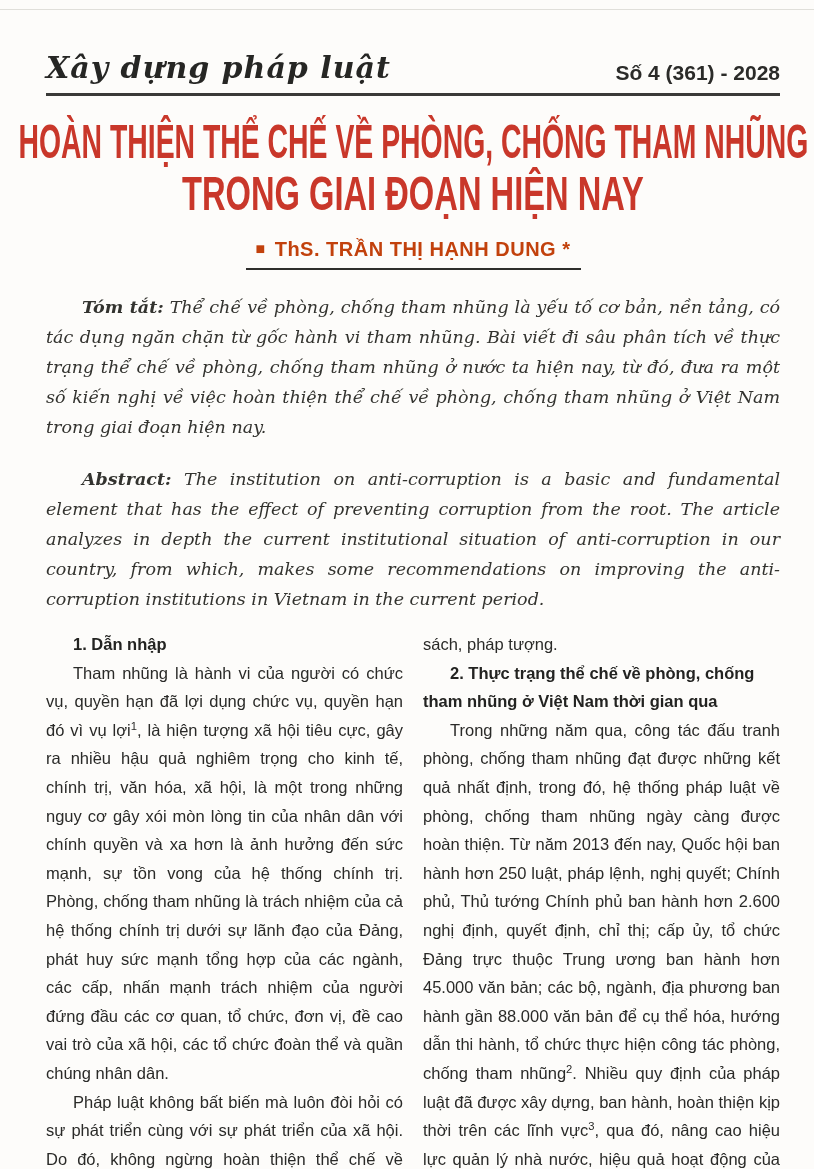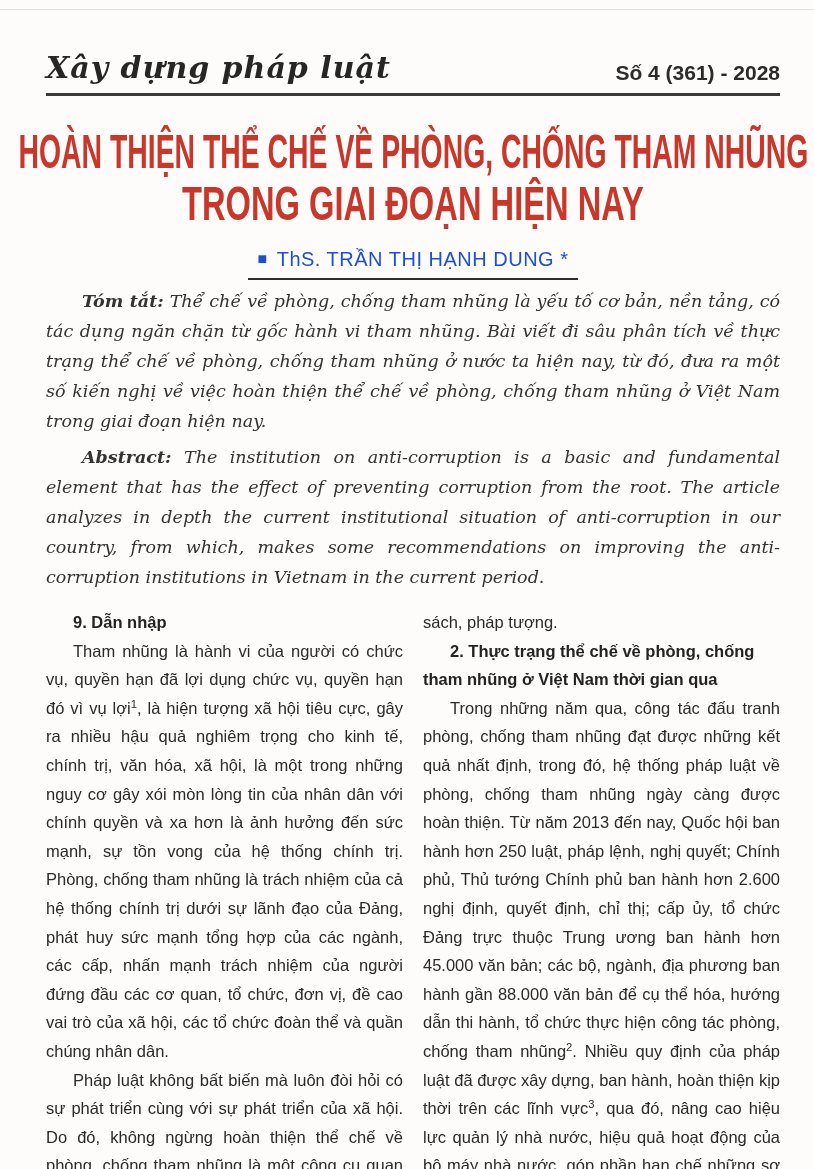--- a/index.html
+++ b/index.html
@@ -42,21 +42,21 @@
     color: #262624;
     letter-spacing: 1px;
   }
   .issue-number {
     font-size: 21px;
     font-weight: bold;
     color: #2b2b29;
   }
 
   
-  .title-block { margin-top: 30px; text-align: right; }
+  .title-block { margin-top: 20px; text-align: right; }
   .title-line {
     display: flex;
     justify-content: center;
     height: 52px;
     align-items: center;
   }
   .title-line > span {
     display: inline-block;
     white-space: nowrap;
     font-weight: bold;
@@ -65,37 +65,37 @@
     letter-spacing: 0px;
   }
   .title-line.l1 > span { transform: scale(0.66, 1.1); }
   .title-line.l2 > span { transform: scale(0.76, 1.1); }
 
   
   .author-row { text-align: center; margin-top: 18px; }
   .author-inner {
     display: inline-block;
     font-size: 20px;
-    font-weight: normal;
-    color: #1d4ed8;
+    font-weight: bold;
+    color: #c2410c;
     letter-spacing: 0.5px;
     padding: 0 10px 7px 10px;
     border-bottom: 2px solid #2e2e2c;
   }
   .square-bullet { font-size: 16px; margin-right: 9px; position: relative; top: -2px; }
 
   
   .abstract {
     font-family: "DejaVu Serif", serif;
     font-style: italic;
     font-size: 17.5px;
     line-height: 30px;
     text-align: justify;
     color: #33332f;
-    margin-top: 6px;
+    margin-top: 22px;
     text-indent: 36px;
   }
   .abstract .lead { font-weight: bold; }
 
   
   .columns {
     display: flex;
     gap: 20px;
     margin-top: 16px;
     flex: 1 0 auto;
@@ -141,21 +141,21 @@
   <div class="author-row">
     <span class="author-inner"><span class="square-bullet">■</span><span>ThS. TRẦN THỊ HẠNH DUNG *</span></span>
   </div>
 
   <p class="abstract"><span class="lead">Tóm tắt:</span><span> Thể chế về phòng, chống tham nhũng là yếu tố cơ bản, nền tảng, có tác dụng ngăn chặn từ gốc hành vi tham nhũng. Bài viết đi sâu phân tích về thực trạng thể chế về phòng, chống tham nhũng ở nước ta hiện nay, từ đó, đưa ra một số kiến nghị về việc hoàn thiện thể chế về phòng, chống tham nhũng ở Việt Nam trong giai đoạn hiện nay.</span></p>
 
   <p class="abstract"><span class="lead">Abstract:</span><span> The institution on anti-corruption is a basic and fundamental element that has the effect of preventing corruption from the root. The article analyzes in depth the current institutional situation of anti-corruption in our country, from which, makes some recommendations on improving the anti-corruption institutions in Vietnam in the current period.</span></p>
 
   <div class="columns">
     <div class="col">
-      <p class="body-heading">9. Dẫn nhập</p>
+      <p class="body-heading">1. Dẫn nhập</p>
       <p class="body-par"><span>Tham nhũng là hành vi của người có chức vụ, quyền hạn đã lợi dụng chức vụ, quyền hạn đó vì vụ lợi</span><span class="sup">1</span><span>, là hiện tượng xã hội tiêu cực, gây ra nhiều hậu quả nghiêm trọng cho kinh tế, chính trị, văn hóa, xã hội, là một trong những nguy cơ gây xói mòn lòng tin của nhân dân với chính quyền và xa hơn là ảnh hưởng đến sức mạnh, sự tồn vong của hệ thống chính trị. Phòng, chống tham nhũng là trách nhiệm của cả hệ thống chính trị dưới sự lãnh đạo của Đảng, phát huy sức mạnh tổng hợp của các ngành, các cấp, nhấn mạnh trách nhiệm của người đứng đầu các cơ quan, tổ chức, đơn vị, đề cao vai trò của xã hội, các tổ chức đoàn thể và quần chúng nhân dân.</span></p>
       <p class="body-par">Pháp luật không bất biến mà luôn đòi hỏi có sự phát triển cùng với sự phát triển của xã hội. Do đó, không ngừng hoàn thiện thể chế về phòng, chống tham nhũng là một công cụ quan trọng, là yếu tố cơ bản, nền tảng, có tác dụng ngăn chặn từ gốc các hành vi tham nhũng. Đây được xem là một trong những giải pháp phòng, chống tham nhũng hiệu quả, ngăn chặn nguy cơ nảy sinh tham nhũng ngay từ khi xây dựng chính</p>
     </div>
 
     <div class="col">
       <p class="body-par no-indent">sách, pháp tượng.</p>
       <p class="body-heading">2. Thực trạng thể chế về phòng, chống tham nhũng ở Việt Nam thời gian qua</p>
       <p class="body-par"><span>Trong những năm qua, công tác đấu tranh phòng, chống tham nhũng đạt được những kết quả nhất định, trong đó, hệ thống pháp luật về phòng, chống tham nhũng ngày càng được hoàn thiện. Từ năm 2013 đến nay, Quốc hội ban hành hơn 250 luật, pháp lệnh, nghị quyết; Chính phủ, Thủ tướng Chính phủ ban hành hơn 2.600 nghị định, quyết định, chỉ thị; cấp ủy, tổ chức Đảng trực thuộc Trung ương ban hành hơn 45.000 văn bản; các bộ, ngành, địa phương ban hành gần 88.000 văn bản để cụ thể hóa, hướng dẫn thi hành, tổ chức thực hiện công tác phòng, chống tham nhũng</span><span class="sup">2</span><span>. Nhiều quy định của pháp luật đã được xây dựng, ban hành, hoàn thiện kịp thời trên các lĩnh vực</span><span class="sup">3</span><span>, qua đó, nâng cao hiệu lực quản lý nhà nước, hiệu quả hoạt động của bộ máy nhà nước, góp phần hạn chế những sơ hở, bất cập trong quản lý dễ làm nảy sinh tham nhũng, tiêu cực. Ngoài ra, để hướng dẫn Luật Phòng, chống tham nhũng năm 2018, Chính phủ ban hành các văn bản hướng dẫn như: Nghị định số 59/2019/NĐ-CP ngày</span></p>
     </div>
   </div>

